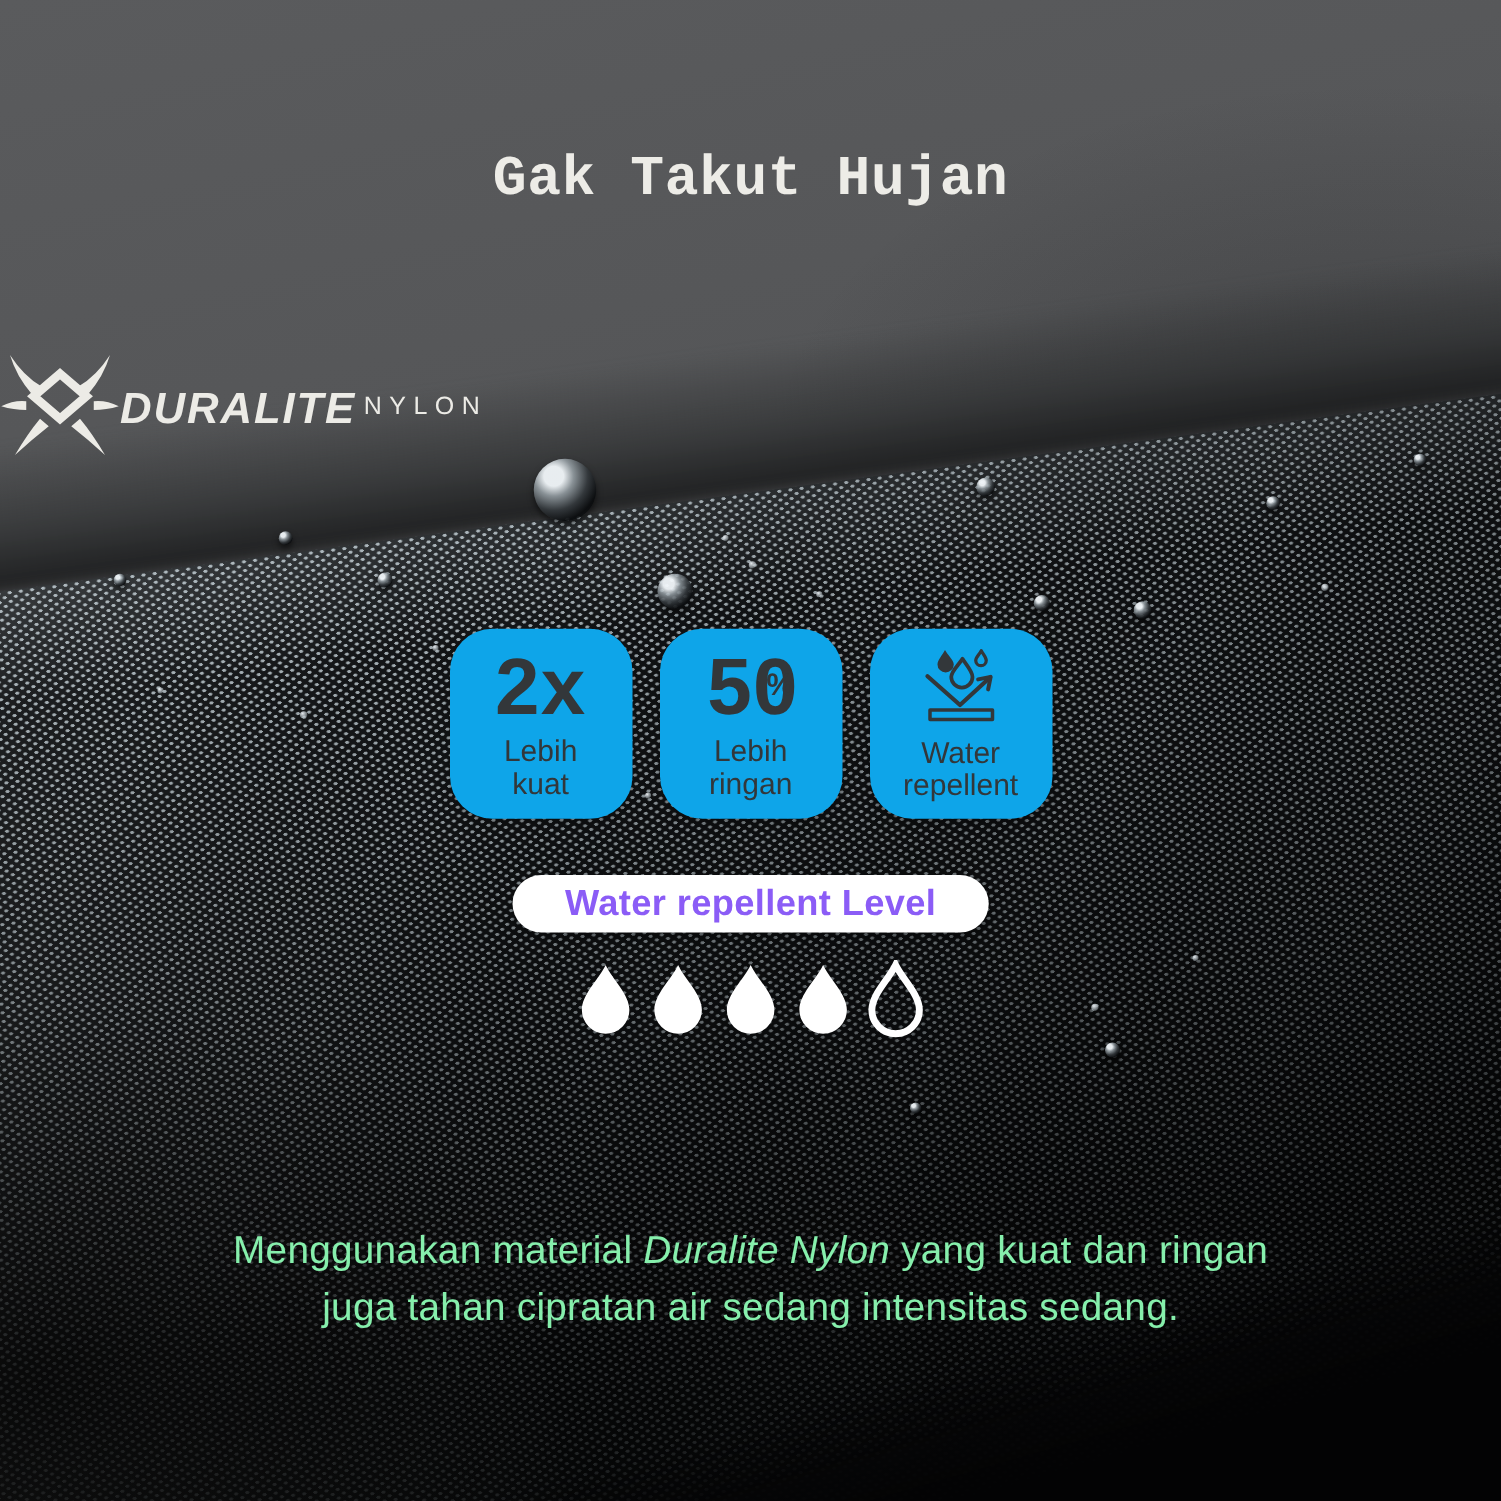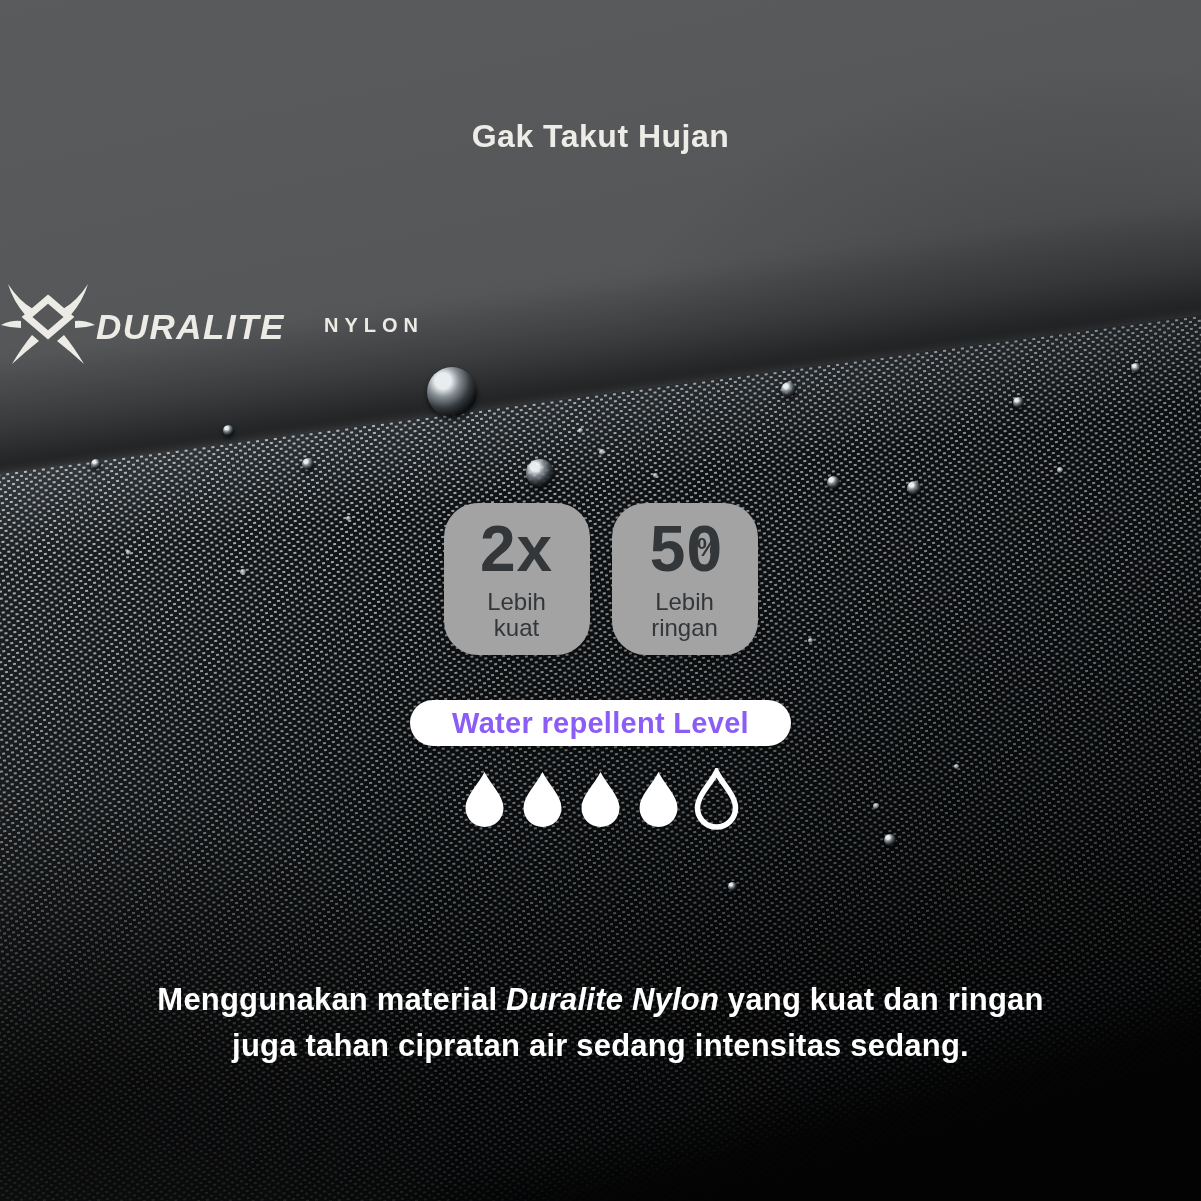--- a/index.html
+++ b/index.html
@@ -53,34 +53,34 @@
       rgba(160,170,176,.8) 32%, rgba(52,57,61,.9) 55%, rgba(10,12,14,.92) 74%, rgba(0,0,0,.55) 100%);
     box-shadow:0 3px 5px rgba(0,0,0,.55);
   }
   .wdrop.speck{
     background:radial-gradient(circle at 35% 30%, rgba(238,244,248,.95), rgba(185,195,201,.5) 60%, transparent 78%);
   }
   
   .content{position:absolute; inset:0; z-index:10;}
   .page-title{
     position:absolute; top:118px; left:0; width:100%; text-align:center;
-    font-size:32px; font-weight:700; letter-spacing:.5px; color:#EDECE7;
+    font-size:45px; font-weight:700; letter-spacing:.5px; color:#EDECE7;font-family:Liberation Mono, monospace;
   }
   .logo{
     position:absolute; top:284px; left:0; width:100%;
     display:flex; align-items:center; color:#ECEBE6;
   }
   .logo-name{font-size:35px; font-weight:700; font-style:italic; letter-spacing:1.5px; margin-top:6px;}
-  .logo-material{font-size:20px; font-weight:700; letter-spacing:6px; padding-left:6px; margin-top:3px;margin-left:33px;}
+  .logo-material{font-size:20px; font-weight:400; letter-spacing:6px; padding-left:6px; margin-top:3px;}
   .badges{
     position:absolute; top:503px; left:0; width:100%;
     display:flex; justify-content:center; gap:22px;
   }
   .badge{
-    width:146px; height:152px; background:#a3a3a3; border-radius:34px;
+    width:146px; height:152px; background:#0ea5e9; border-radius:34px;
     display:flex; flex-direction:column; align-items:center; justify-content:center;
     color:#33373A; box-shadow:0 4px 10px rgba(0,0,0,.25);
   }
   .badge-value{font-size:64px; font-weight:800; line-height:1; letter-spacing:1px; white-space:nowrap;}
   .badge-pct{display:inline-block; font-size:25px; font-weight:800; letter-spacing:0;
     position:relative; margin-left:-26px; top:-15px;}
   .badge-label{font-size:24px; font-weight:400; line-height:26px; text-align:center; margin-top:8px;}
   .badge-icon{margin-bottom:2px;}
   .level-pill-row{position:absolute; top:700px; left:0; width:100%; display:flex; justify-content:center;}
   .level-pill{
@@ -89,21 +89,21 @@
   }
   .level-pill span{font-size:29px; font-weight:800; color:#8b5cf6; letter-spacing:.3px;}
   .level-drops{
     position:absolute; top:768px; left:0; width:100%;
     display:flex; justify-content:center; align-items:flex-start; gap:9px;
   }
   .lvl-drop.filled path{fill:#FFFFFF;}
   .lvl-drop.empty path{fill:none; stroke:#FFFFFF; stroke-width:5.5;}
   .description{
     position:absolute; top:977px; left:0; width:100%; text-align:center;
-    color:#ffffff; font-size:31px; font-weight:700; line-height:46px; letter-spacing:.2px;
+    color:#86efac; font-size:31px; font-weight:400; line-height:46px; letter-spacing:.2px;
   }
   .description em{font-style:italic;}
 </style>
 </head>
 <body>
 
 <div id="stage">
 
   <div class="bg-top"></div>
   <div class="fabric-shadow"></div>
@@ -163,20 +163,36 @@
           <span>kuat</span>
         </div>
       </div>
       <div class="badge">
         <div class="badge-value"><span>50</span><span class="badge-pct">%</span></div>
         <div class="badge-label">
           <span>Lebih</span><br>
           <span>ringan</span>
         </div>
       </div>
+      <div class="badge">
+        <svg class="badge-icon" viewBox="0 0 64 64" width="64" height="64" aria-hidden="true">
+          <g stroke="#33373A" fill="none" stroke-linecap="round" stroke-linejoin="round">
+            <path d="M19,4 C21,8 26,12 26,15.5 a6.5,6.5 0 1 1 -13,0 C13,12 17,8 19,4 Z" fill="#33373A" stroke="none"></path>
+            <path d="M33,11 C36,16 41,21 41,25.5 a8.5,8.5 0 1 1 -17,0 C24,21 30,16 33,11 Z" stroke-width="3"></path>
+            <path d="M48,4.5 C49.5,7.5 52,10 52,12.3 a4.2,4.2 0 1 1 -8.4,0 C43.6,10 46.5,7.5 48,4.5 Z" stroke-width="2.6"></path>
+            <path d="M5,25 L31,48 L55,26" stroke-width="3.4"></path>
+            <path d="M45.5,27.5 L55.5,25.5 L53.5,35.5" stroke-width="3.2"></path>
+            <rect x="7" y="52" width="50" height="7.5" stroke-width="2.8"></rect>
+          </g>
+        </svg>
+        <div class="badge-label">
+          <span>Water</span><br>
+          <span>repellent</span>
+        </div>
+      </div>
     </div>
 
     <div class="level-pill-row">
       <div class="level-pill">
         <span>Water repellent Level</span>
       </div>
     </div>
 
     <div class="level-drops">
         <svg class="lvl-drop filled" viewBox="0 0 48 64" width="49" height="64">

